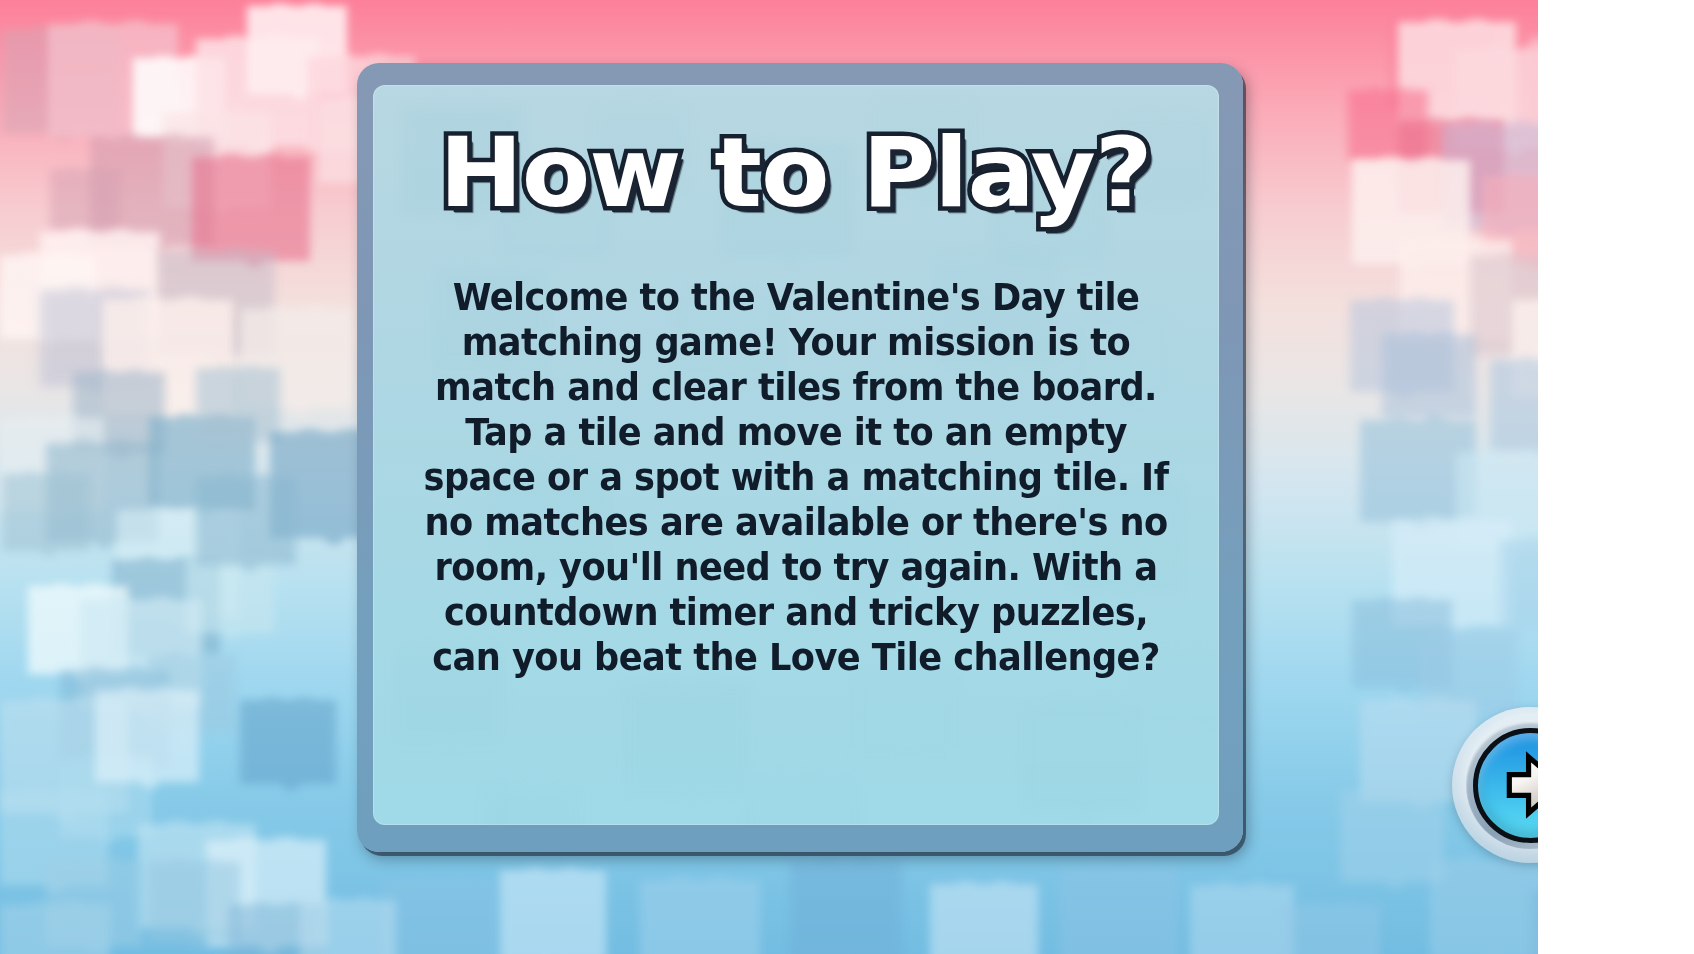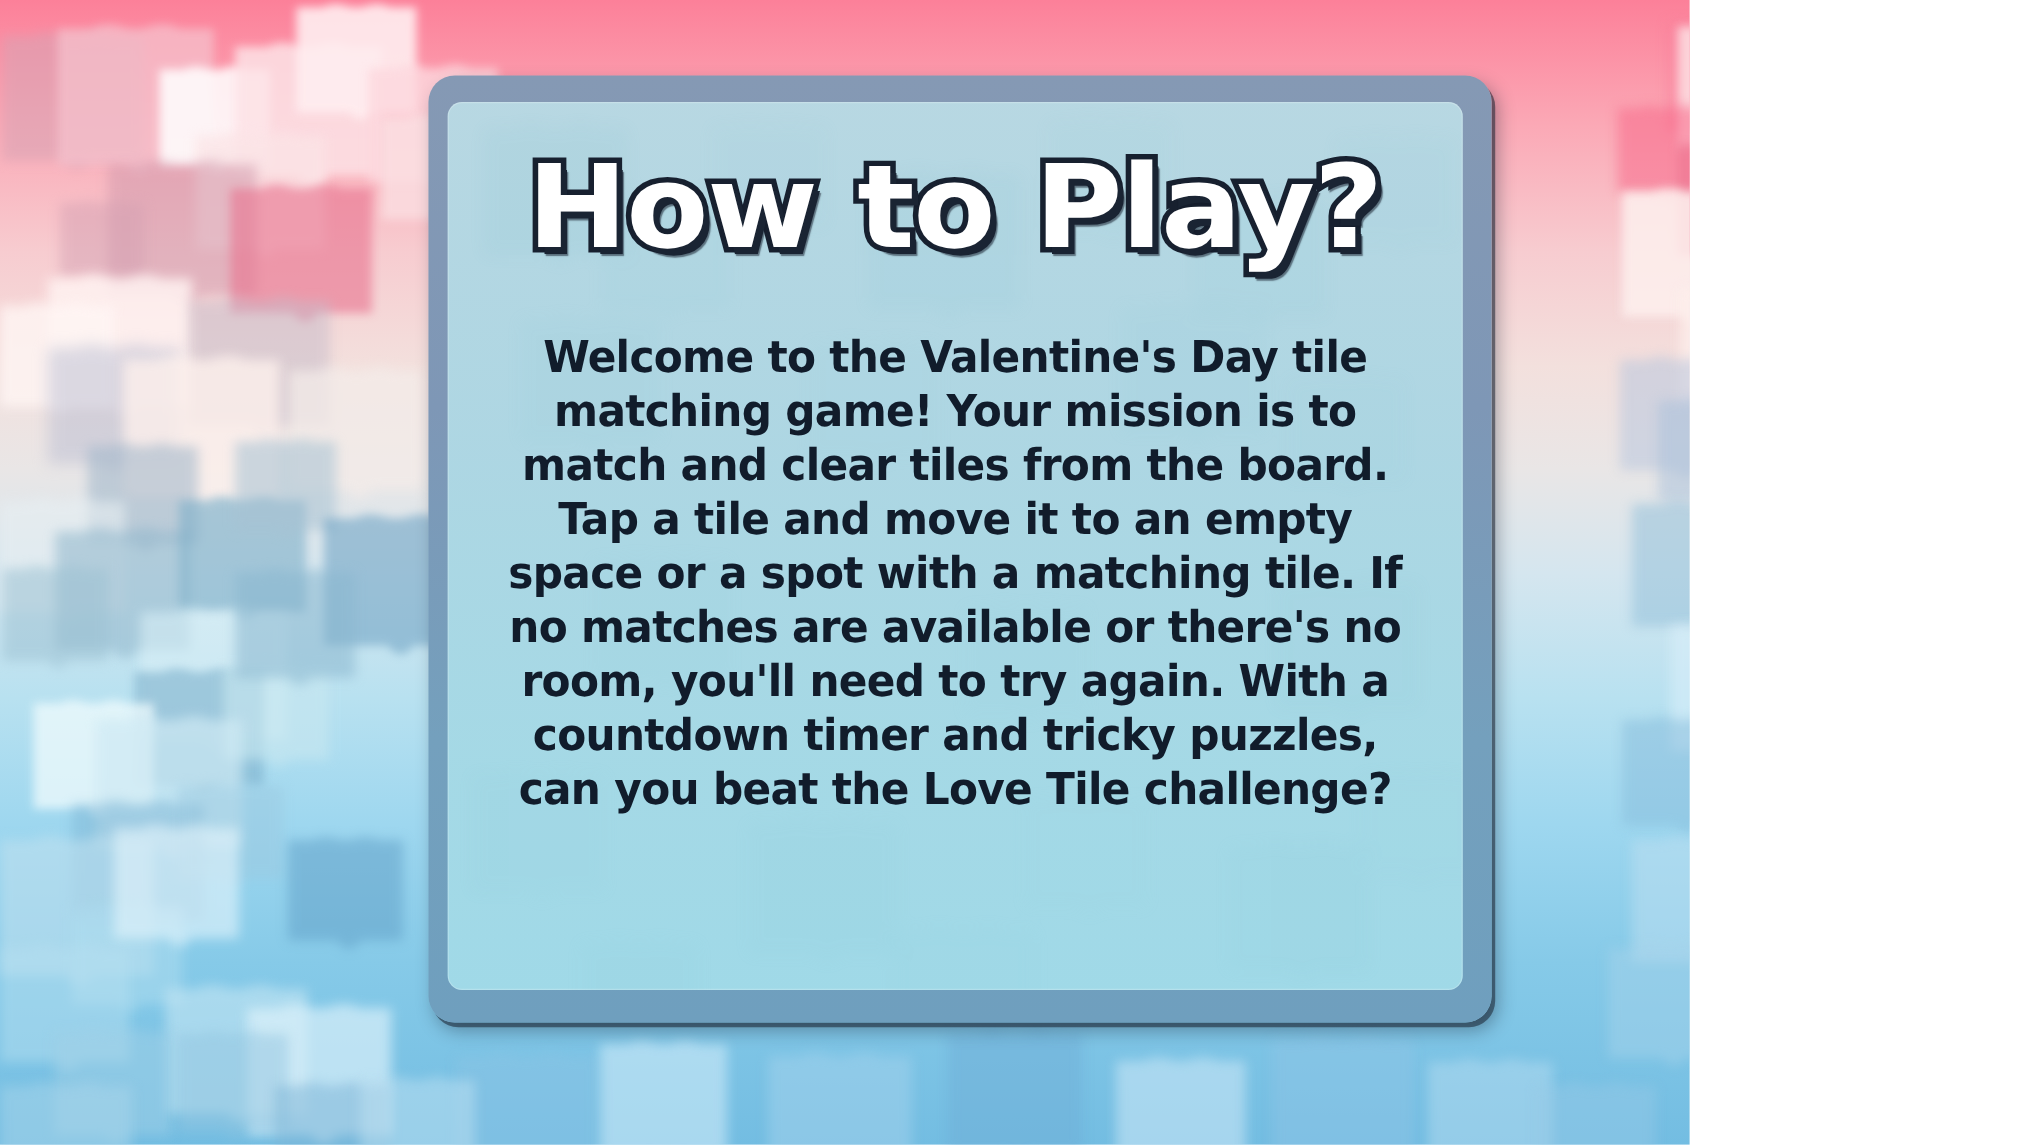--- a/index.html
+++ b/index.html
@@ -6,21 +6,21 @@
   * { margin:0; padding:0; box-sizing:border-box; }
 
   html, body {
     width:1694px; height:954px;
     overflow:hidden;
     font-family:"Liberation Sans", sans-serif;
   }
 
   #app {
     position:relative;
-    width:1408px; height:954px;
+    width:1538px; height:954px;
     overflow:hidden;
     background:
       linear-gradient(to bottom,
         #fc8099 0%,
         #fba9b6 11%,
         #f7ccd0 22%,
         #f3e0dd 32%,
         #e9e6e6 41%,
         #d5e6ef 50%,
         #b8e1f0 61%,

